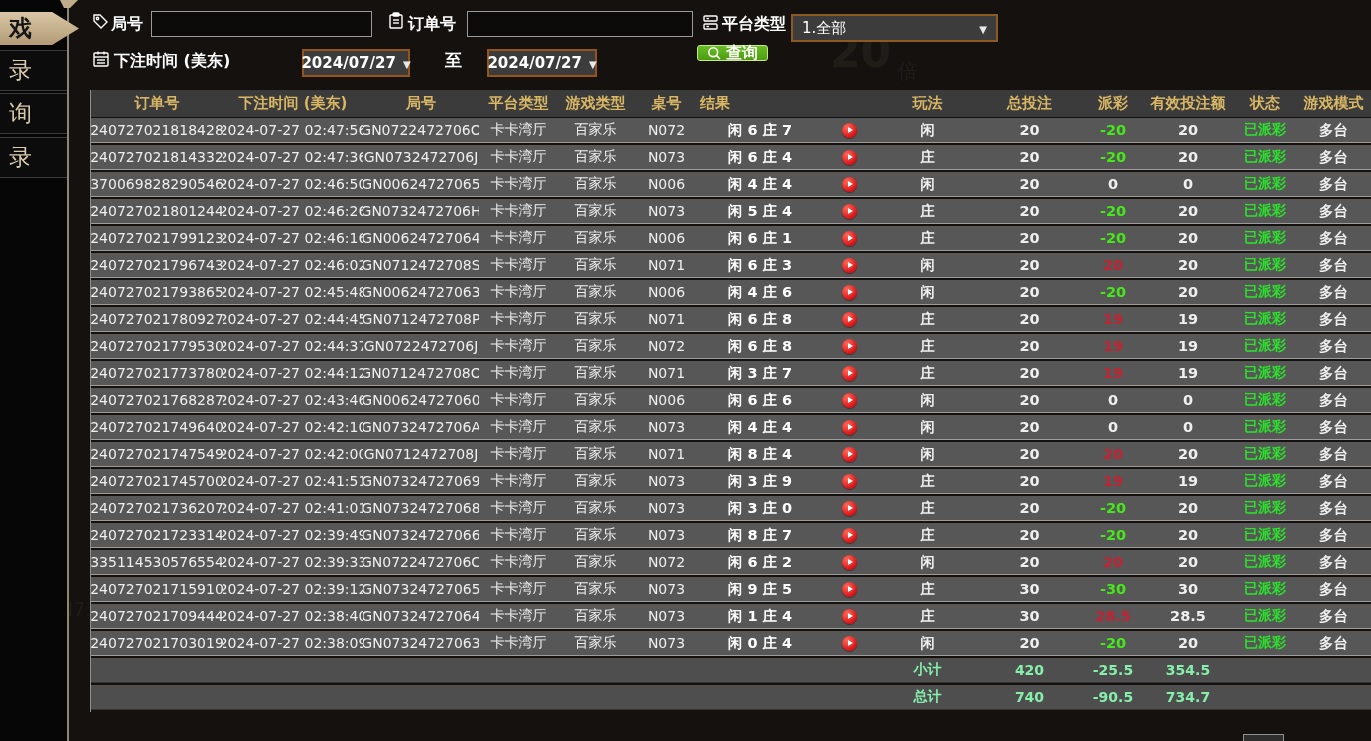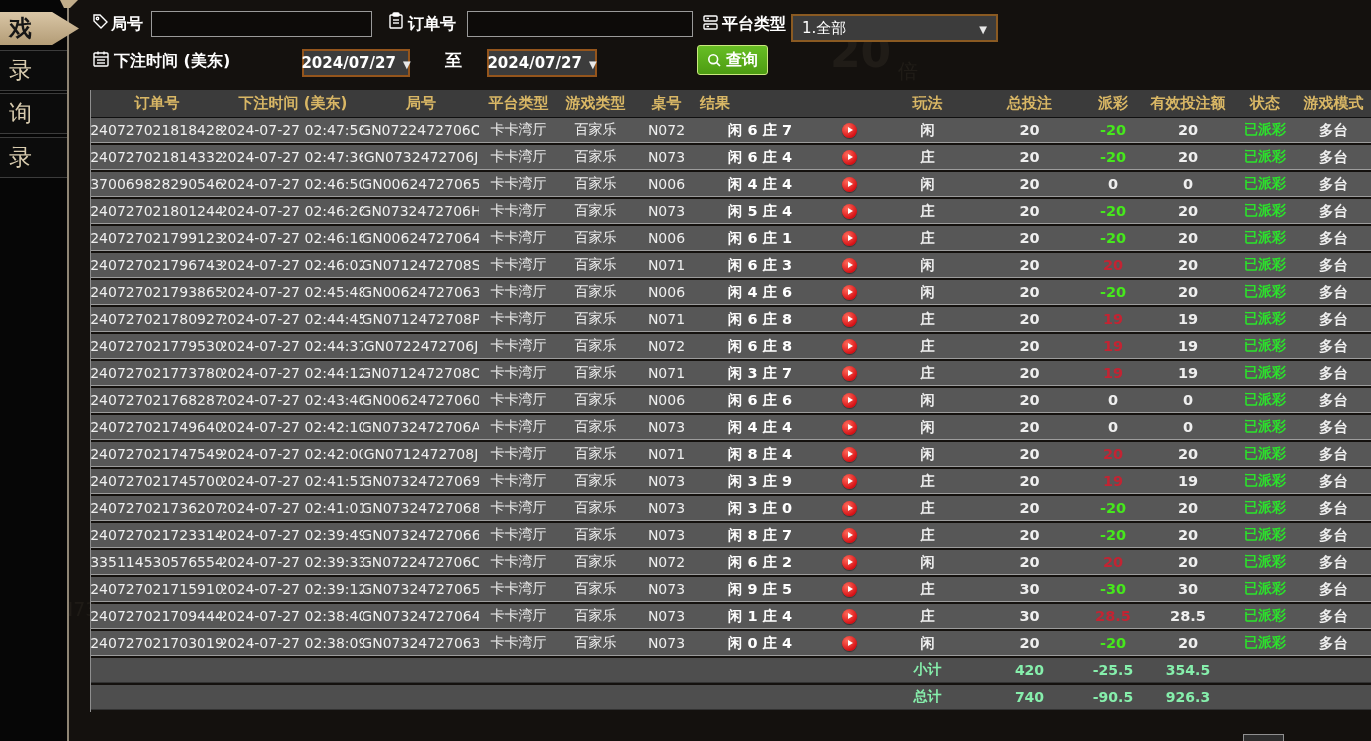--- a/index.html
+++ b/index.html
@@ -24,21 +24,21 @@
   .flabel { color:#ffffff; font-weight:bold; font-size:16px; line-height:20px; white-space:nowrap; }
   .tinput { background:#0d0b09; border:1px solid #9a9a9a; height:26px; color:#fff;
             font-size:14px; padding:0 6px; outline:none; }
   .selbox { background:#3c3c3c; border:2px solid #8a5a22; height:28px; color:#fff; font-size:15px;
             display:flex; align-items:center; padding:0 9px; }
   .selbox .grow { flex:1; }
   .datebox { background:#3c3c3c; border:2px solid #94551c; height:28px; color:#fff; font-size:15px;
             font-weight:bold; display:flex; align-items:center; justify-content:center; gap:7px; }
   .arrow::after { content:"▼"; font-size:10px; color:#e8e8e8; }
   .querybtn { background:linear-gradient(#67be24,#4d9c12); border:1px solid #c9e87e; border-radius:3px;
-            height:30px; color:#fff; font-weight:bold; font-size:16px; display:flex; align-items:center;
+            height:16px; color:#fff; font-weight:bold; font-size:16px; display:flex; align-items:center;
             gap:4px; padding:0 9px; cursor:pointer; }
   .icon16 svg { display:block; }
 
   
   .table { position:absolute; left:90px; top:90px; width:1281px; border-left:1px solid #8f8f8f; z-index:2; }
   .grid { display:grid; grid-template-columns:132px 140px 116px 79px 75px 67px 180px 95px 109px 58px 92px 62px 1fr; }
   .thead { height:28px; background:#3b3b3b; border-bottom:1px solid #101010; }
   .th { color:#d9b765; font-weight:bold; font-size:15px; display:flex; align-items:center;
         justify-content:center; white-space:nowrap; }
   .th.c-result { padding-right:58px; }
@@ -534,17 +534,17 @@
   <div class="grid sumrow">
     <div class="sumcell" style="grid-column:8;">小计</div>
     <div class="sumcell" style="grid-column:9;">420</div>
     <div class="sumcell" style="grid-column:10;">-25.5</div>
     <div class="sumcell" style="grid-column:11;">354.5</div>
   </div>
   <div class="grid sumrow">
     <div class="sumcell" style="grid-column:8;">总计</div>
     <div class="sumcell" style="grid-column:9;">740</div>
     <div class="sumcell" style="grid-column:10;">-90.5</div>
-    <div class="sumcell" style="grid-column:11;">926.3</div>
+    <div class="sumcell" style="grid-column:11;">734.7</div>
   </div>
 </div>
 
 <div class="pagebox"></div>
 
 </body></html>

